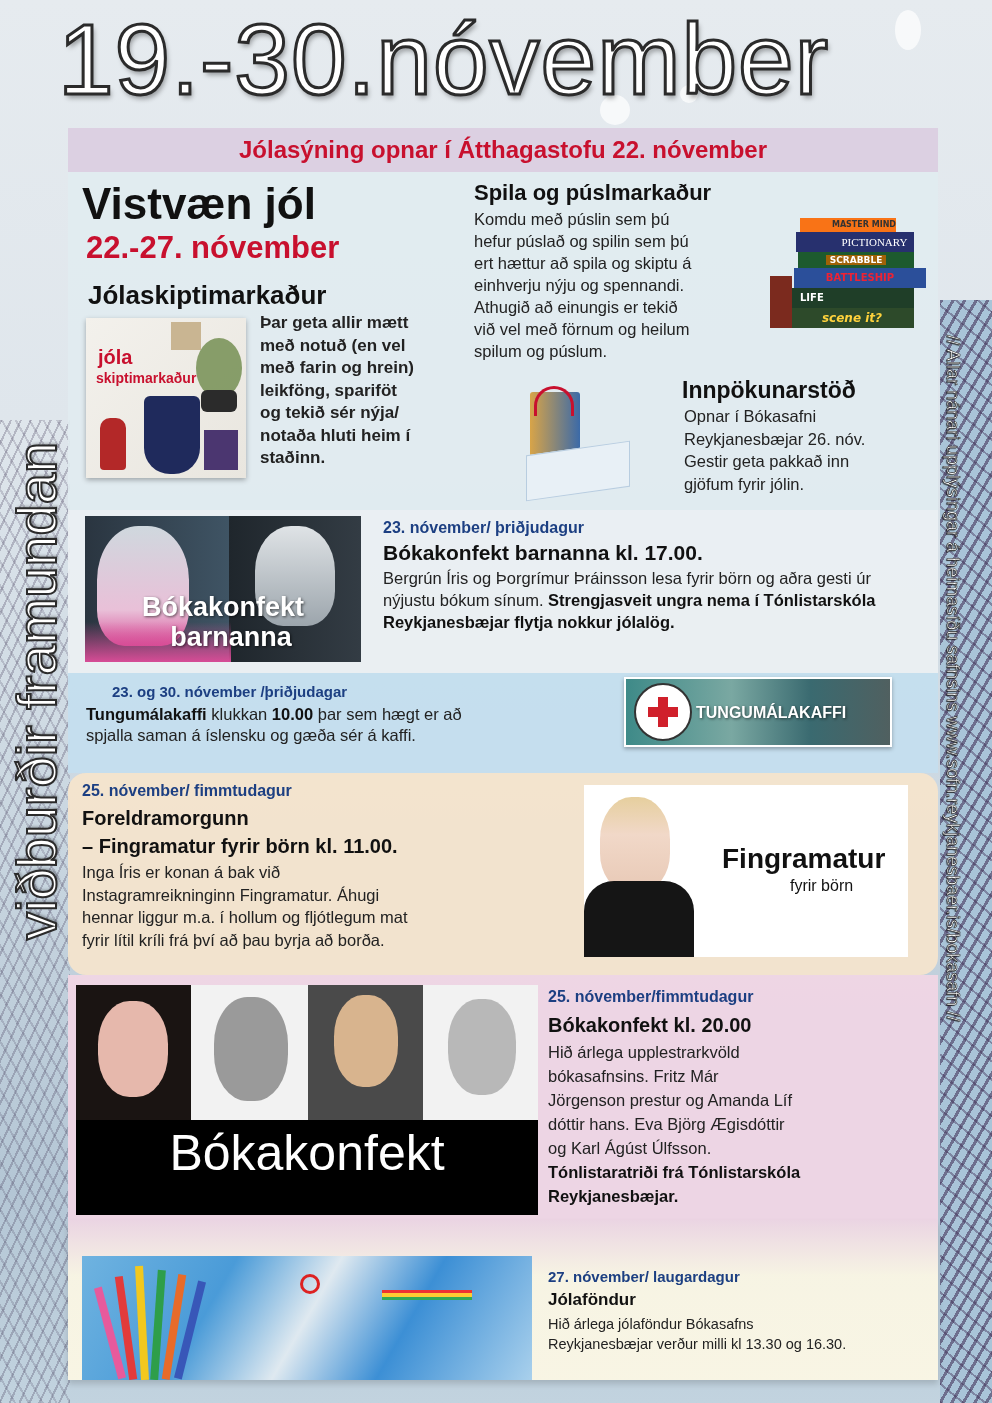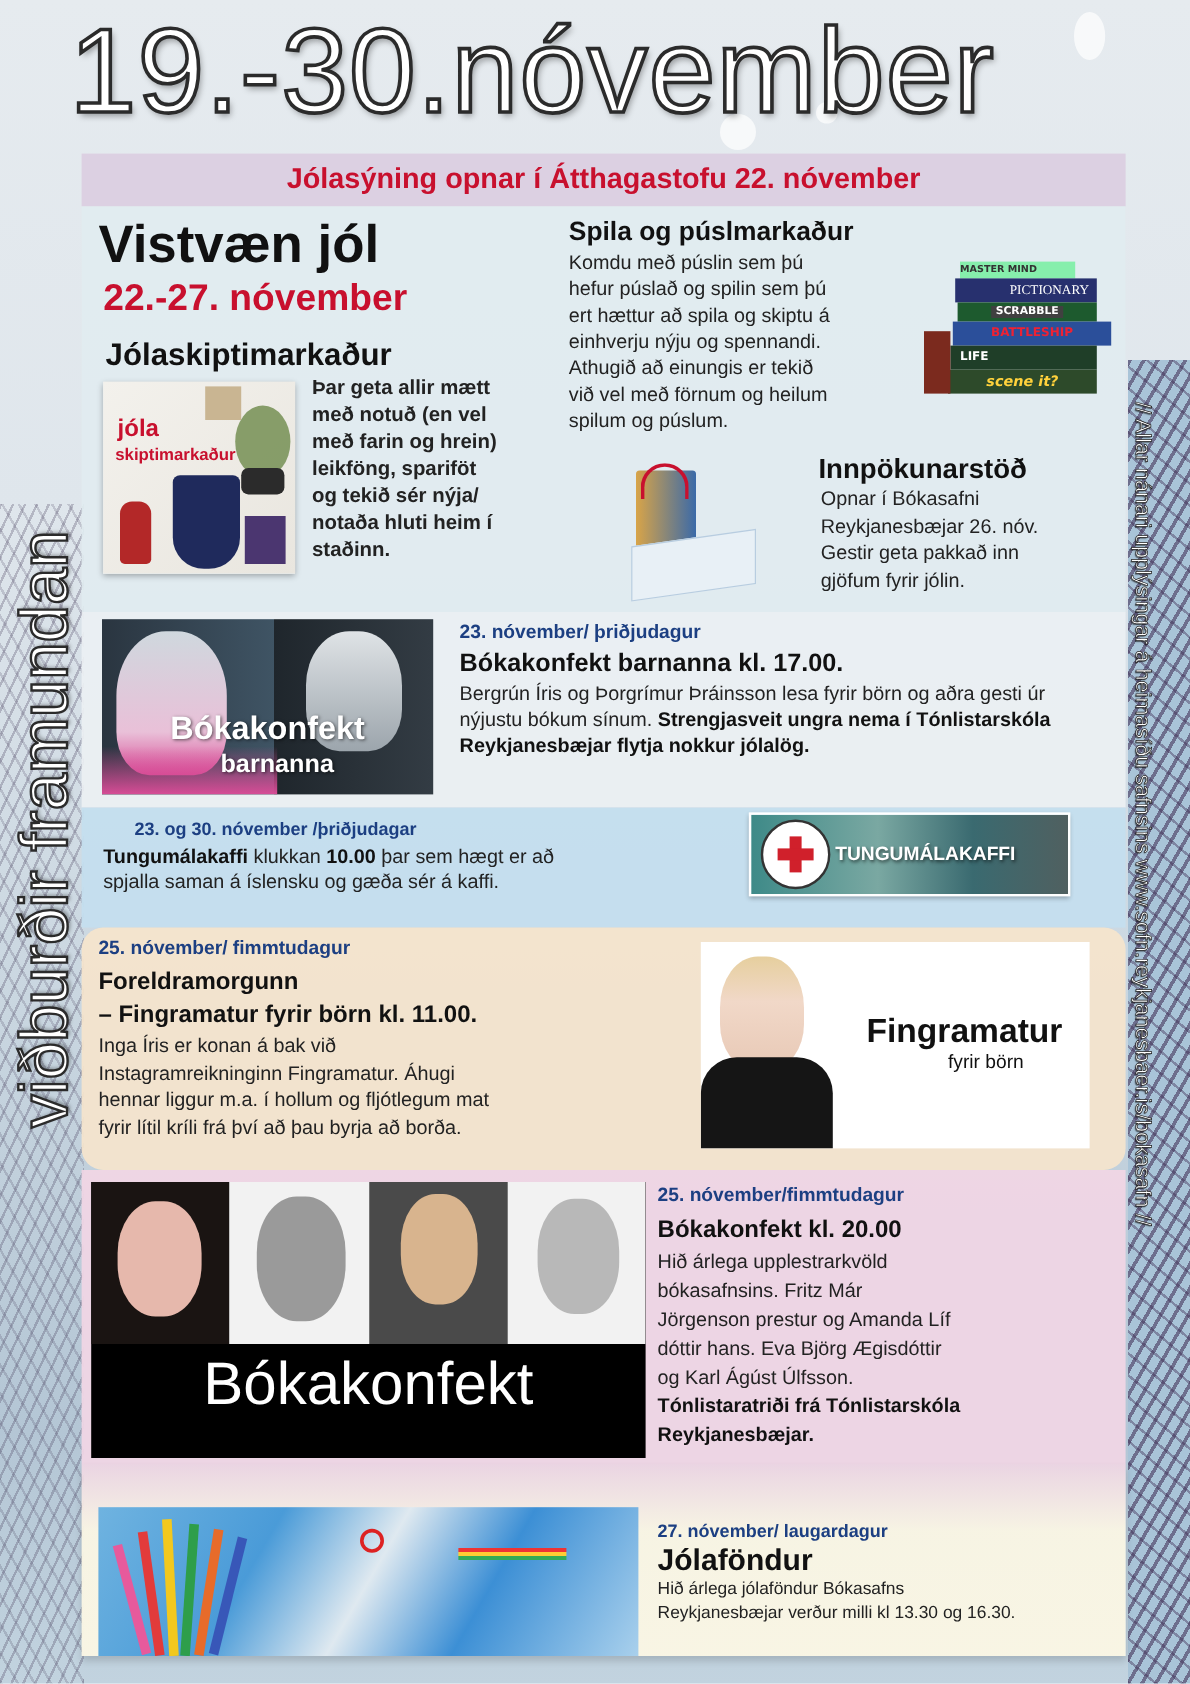--- a/index.html
+++ b/index.html
@@ -120,23 +120,23 @@
     <div>Komdu með púslin sem þú</div>
     <div>hefur púslað og spilin sem þú</div>
     <div>ert hættur að spila og skiptu á</div>
     <div>einhverju nýju og spennandi.</div>
     <div>Athugið að einungis er tekið</div>
     <div>við vel með förnum og heilum</div>
     <div>spilum og púslum.</div>
   </div>
 
   <div class="abs" style="left:702px;top:46px;width:146px;height:110px;">
-    <div class="abs" style="left:30px;top:0;width:96px;height:14px;background:#86efac;font-size:8px;font-weight:bold;text-align:left;line-height:14px;color:#333;">MASTER MIND</div>
+    <div class="abs" style="left:30px;top:0;width:96px;height:14px;background:#f97316;font-size:8px;font-weight:bold;text-align:right;line-height:14px;color:#333;">MASTER MIND</div>
     <div class="abs" style="left:26px;top:14px;width:118px;height:20px;background:#27306e;color:#fff;font-family:'Liberation Serif',serif;font-size:11px;text-align:center;line-height:20px;padding-left:39px;">PICTIONARY</div>
-    <div class="abs" style="left:28px;top:34px;width:116px;height:16px;background:#1d5a2e;color:#fff;font-size:9px;font-weight:bold;text-align:center;line-height:16px;"><span style="background:#404040;padding:0 4px;">SCRABBLE</span></div>
+    <div class="abs" style="left:28px;top:34px;width:116px;height:16px;background:#1d5a2e;color:#fff;font-size:9px;font-weight:bold;text-align:center;line-height:16px;"><span style="background:#a16207;padding:0 4px;">SCRABBLE</span></div>
     <div class="abs" style="left:24px;top:50px;width:132px;height:20px;background:#2b4f9a;color:#e23;font-size:10px;font-weight:bold;text-align:center;line-height:20px;">BATTLESHIP</div>
     <div class="abs" style="left:22px;top:70px;width:122px;height:20px;background:#1f3e28;color:#fff;font-size:10px;font-weight:bold;line-height:20px;padding-left:8px;">LIFE</div>
     <div class="abs" style="left:20px;top:90px;width:124px;height:20px;background:#2d4a2a;color:#ffd23c;font-size:12px;font-weight:bold;font-style:italic;line-height:20px;text-align:center;">scene it?</div>
     <div class="abs" style="left:0;top:58px;width:22px;height:52px;background:#7b2a1e;"></div>
   </div>
 
   <div class="photo" style="left:448px;top:210px;width:122px;height:120px;">
     <div class="abs" style="left:14px;top:10px;width:50px;height:80px;background:linear-gradient(90deg,#d8a448,#3b6aa8);border-radius:3px;"></div>
     <div class="abs" style="left:10px;top:66px;width:104px;height:46px;background:#e8f0f6;border:1px solid #b8cde0;transform:skewY(-8deg);"></div>
     <div class="abs" style="left:18px;top:4px;width:40px;height:30px;border:3px solid #c8102e;border-bottom:none;border-radius:20px 20px 0 0;"></div>
@@ -150,21 +150,21 @@
     <div>gjöfum fyrir jólin.</div>
   </div>
 </div>
 
 <div class="panel sec2">
   <div class="photo" style="left:17px;top:6px;width:276px;height:146px;background:linear-gradient(90deg,#2a3540 0%,#3f5464 52%,#1f262c 52%,#333c44 100%);">
     <div class="abs" style="left:12px;top:10px;width:92px;height:120px;border-radius:45% 45% 30% 30%;background:linear-gradient(180deg,#cfd8de,#e9c0d8 70%,#d74c96);"></div>
     <div class="abs" style="left:0;bottom:0;width:146px;height:40px;background:linear-gradient(180deg,transparent,#d74c96);"></div>
     <div class="abs" style="left:170px;top:10px;width:80px;height:100px;border-radius:45% 45% 35% 35%;background:linear-gradient(180deg,#dfe3e6,#9ca5ac);"></div>
     <div class="ph-label" style="left:0;width:276px;top:76px;font-size:27px;line-height:30px;">Bókakonfekt</div>
-    <div class="ph-label" style="left:0;width:292px;top:106px;font-size:21px;line-height:30px;">barnanna</div>
+    <div class="ph-label" style="left:0;width:292px;top:106px;font-size:27px;line-height:30px;">barnanna</div>
   </div>
   <div class="abs blue" style="left:315px;top:8px;font-size:16px;line-height:20px;">23. nóvember/ þriðjudagur</div>
   <div class="abs h-big" style="left:315px;top:30px;font-size:21px;line-height:26px;">Bókakonfekt barnanna kl. 17.00.</div>
   <div class="abs body-txt" style="left:315px;top:57px;width:540px;font-size:16.5px;line-height:22px;">
     <span>Bergrún Íris og Þorgrímur Þráinsson lesa fyrir börn og aðra gesti úr nýjustu bókum sínum.</span>
     <span class="b">Strengjasveit ungra nema í Tónlistarskóla Reykjanesbæjar flytja nokkur jólalög.</span>
   </div>
 </div>
 
 <div class="panel sec3">
@@ -230,18 +230,18 @@
     <div class="abs" style="left:40px;top:20px;width:8px;height:104px;background:#e23b3b;transform:rotate(-8deg);"></div>
     <div class="abs" style="left:56px;top:10px;width:8px;height:114px;background:#f2c81e;transform:rotate(-3deg);"></div>
     <div class="abs" style="left:72px;top:14px;width:8px;height:110px;background:#2e9e4a;transform:rotate(4deg);"></div>
     <div class="abs" style="left:88px;top:18px;width:8px;height:106px;background:#e76b2a;transform:rotate(9deg);"></div>
     <div class="abs" style="left:104px;top:24px;width:8px;height:100px;background:#3857b8;transform:rotate(14deg);"></div>
     <div class="abs" style="left:24px;top:30px;width:8px;height:94px;background:#e75a9c;transform:rotate(-15deg);"></div>
     <div class="abs" style="left:218px;top:18px;width:20px;height:20px;border:3px solid #d22;border-radius:50%;"></div>
     <div class="abs" style="left:300px;top:34px;width:90px;height:10px;background:linear-gradient(180deg,#e33 0 33%,#fc3 33% 66%,#3a5 66%);"></div>
   </div>
   <div class="abs blue" style="left:480px;top:48px;font-size:15px;line-height:18px;">27. nóvember/ laugardagur</div>
-  <div class="abs h-big" style="left:480px;top:68px;font-size:25px;line-height:24px;">Jólaföndur</div>
+  <div class="abs h-big" style="left:480px;top:68px;font-size:17px;line-height:24px;">Jólaföndur</div>
   <div class="abs body-txt" style="left:480px;top:94px;font-size:14.5px;line-height:20px;">
     <div>Hið árlega jólaföndur Bókasafns</div>
     <div>Reykjanesbæjar verður milli kl 13.30 og 16.30.</div>
   </div>
 </div>
 
 </body></html>

